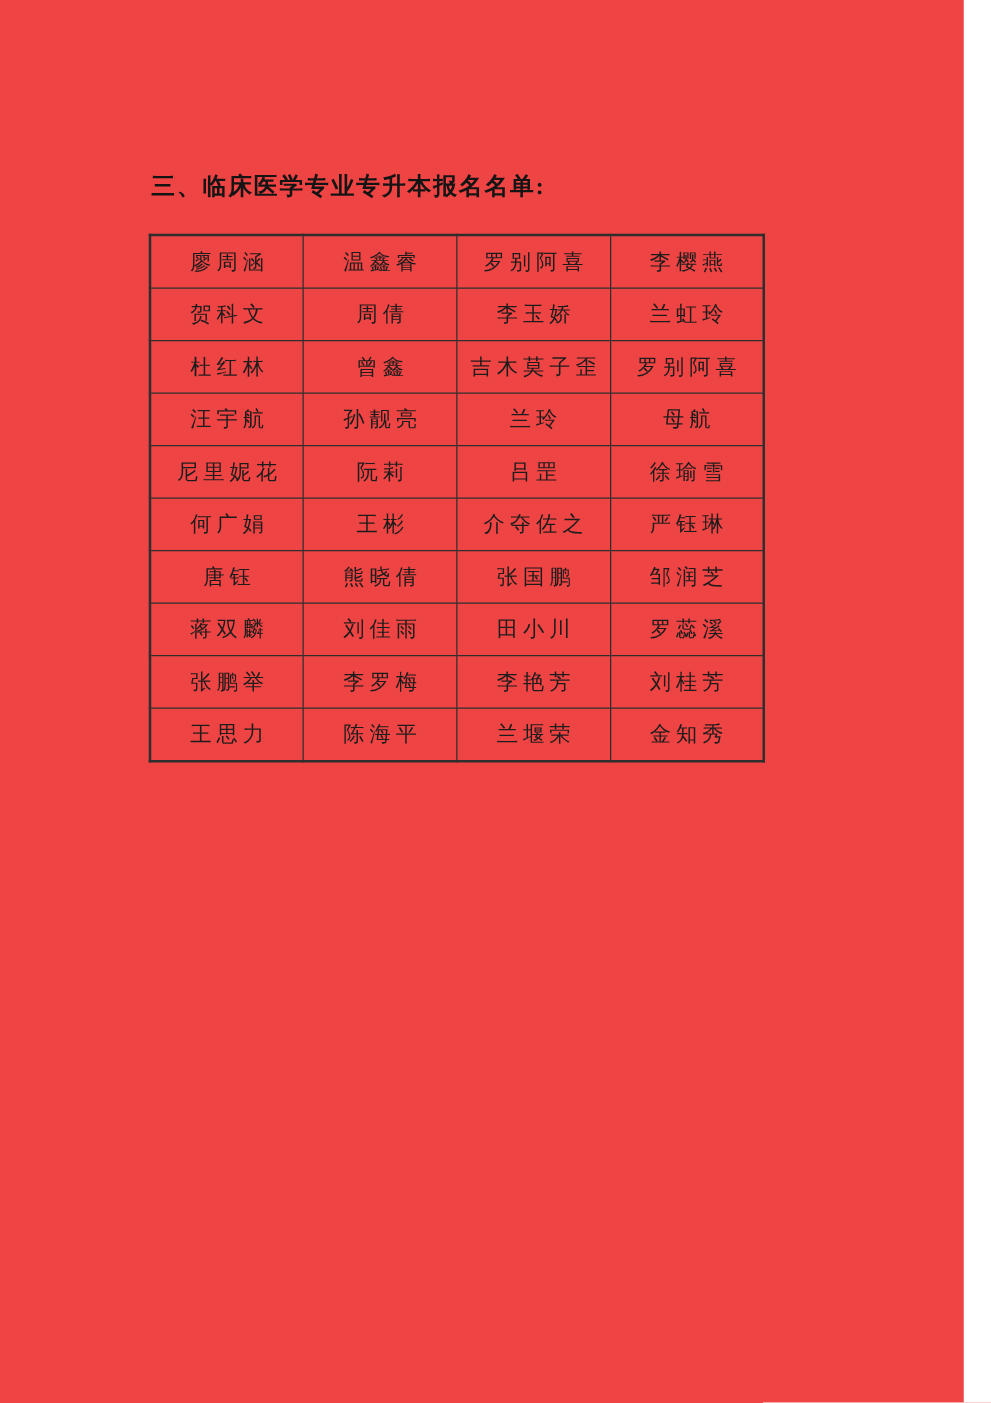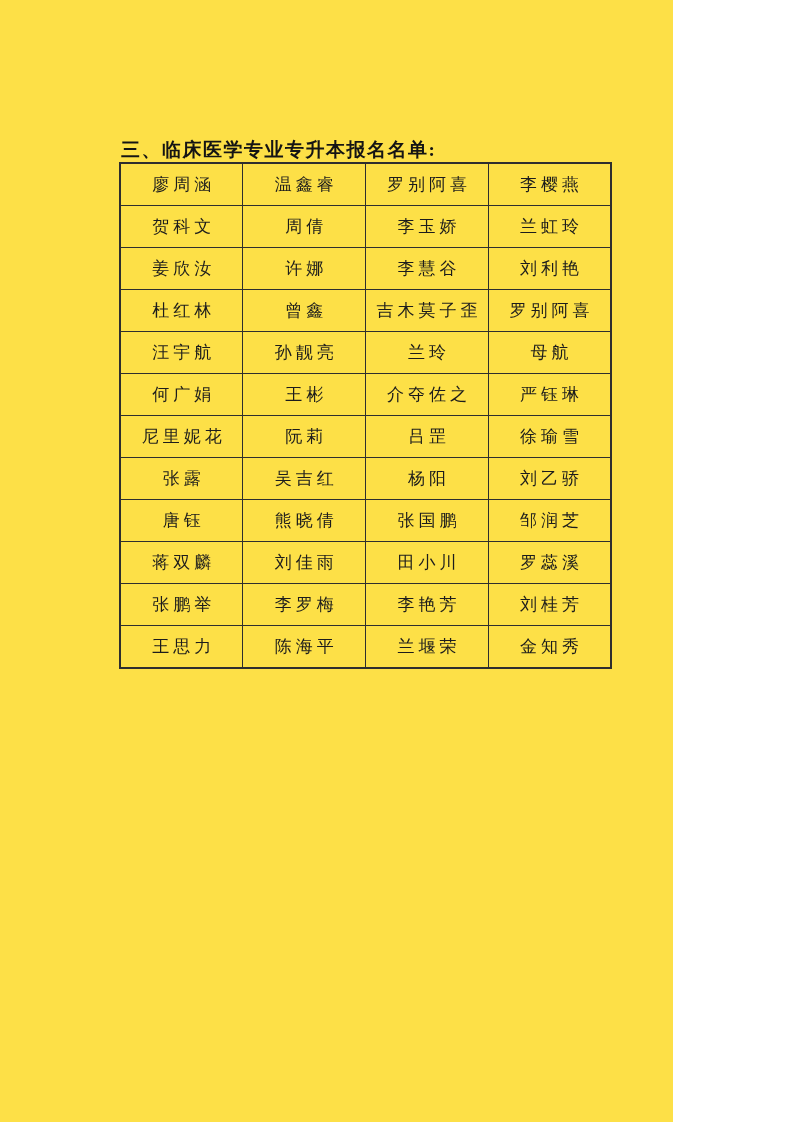--- a/index.html
+++ b/index.html
@@ -2,43 +2,42 @@
 <html><head>
 <meta charset="utf-8">
 <style>
   html, body {
     margin: 0;
     padding: 0;
     background: #ffffff;
   }
   .page {
     position: relative;
-    width: 661px;
+    width: 771px;
     height: 1122px;
-    background: #fde047;
+    background: #ef4444;
     font-family: "Liberation Serif", serif;
     overflow: hidden;
-    padding-left: 12px;
   }
   .section-title {
     position: absolute;
     left: 121px;
     top: 138px;
     margin: 0;
     font-size: 19px;
     line-height: 24px;
     font-weight: bold;
     color: #141414;
     letter-spacing: 1.5px;
     white-space: nowrap;
   }
   .name-table {
     position: absolute;
     left: 119px;
-    top: 162px;
+    top: 187px;
     width: 493px;
     border-collapse: collapse;
     table-layout: fixed;
     border: 2px solid #2e2e2e;
   }
   .name-table td {
     border: 1px solid #2e2e2e;
     height: 41px;
     padding: 0;
     text-align: center;
@@ -65,54 +64,42 @@
           <td>罗别阿喜</td>
           <td>李樱燕</td>
         </tr>
         <tr>
           <td>贺科文</td>
           <td>周倩</td>
           <td>李玉娇</td>
           <td>兰虹玲</td>
         </tr>
         <tr>
-          <td>姜欣汝</td>
-          <td>许娜</td>
-          <td>李慧谷</td>
-          <td>刘利艳</td>
-        </tr>
-        <tr>
           <td>杜红林</td>
           <td>曾鑫</td>
           <td>吉木莫子歪</td>
           <td>罗别阿喜</td>
         </tr>
         <tr>
           <td>汪宇航</td>
           <td>孙靓亮</td>
           <td>兰玲</td>
           <td>母航</td>
         </tr>
         <tr>
-          <td>何广娟</td>
-          <td>王彬</td>
-          <td>介夺佐之</td>
-          <td>严钰琳</td>
-        </tr>
-        <tr>
           <td>尼里妮花</td>
           <td>阮莉</td>
           <td>吕罡</td>
           <td>徐瑜雪</td>
         </tr>
         <tr>
-          <td>张露</td>
-          <td>吴吉红</td>
-          <td>杨阳</td>
-          <td>刘乙骄</td>
+          <td>何广娟</td>
+          <td>王彬</td>
+          <td>介夺佐之</td>
+          <td>严钰琳</td>
         </tr>
         <tr>
           <td>唐钰</td>
           <td>熊晓倩</td>
           <td>张国鹏</td>
           <td>邹润芝</td>
         </tr>
         <tr>
           <td>蒋双麟</td>
           <td>刘佳雨</td>

